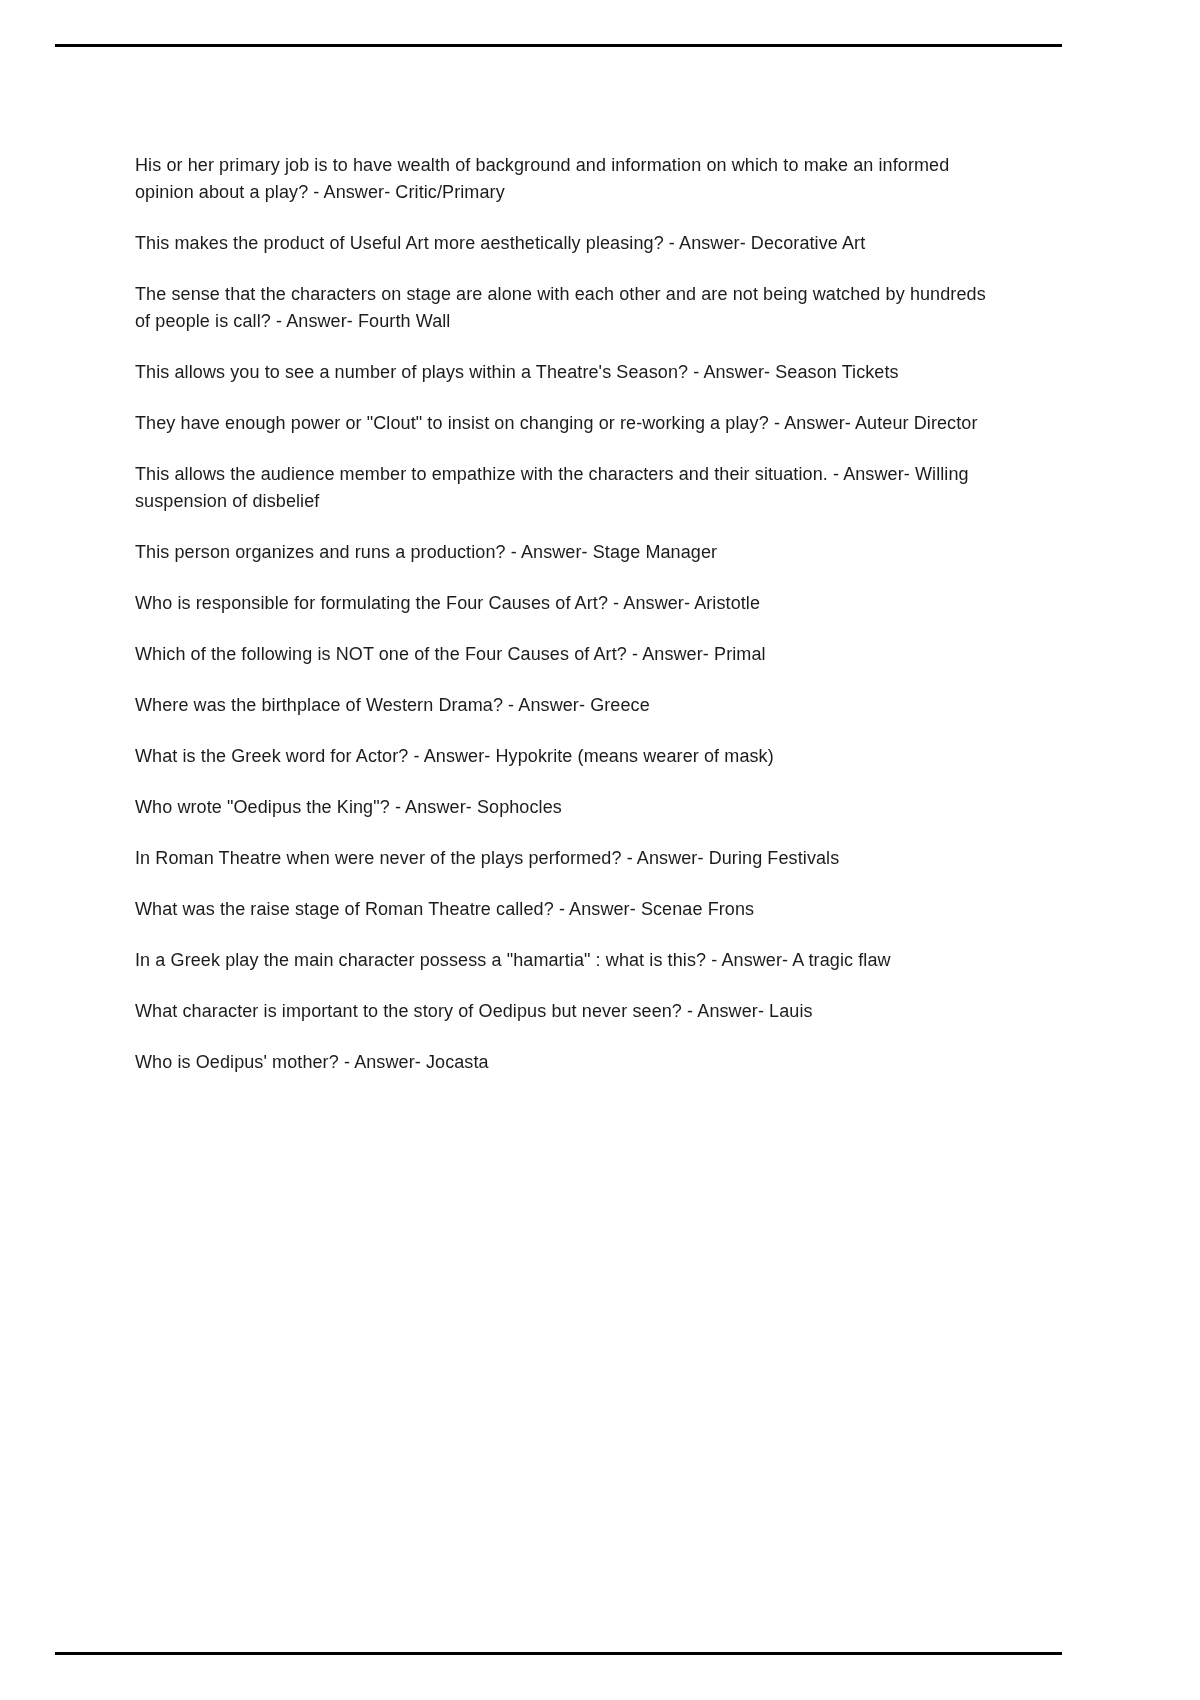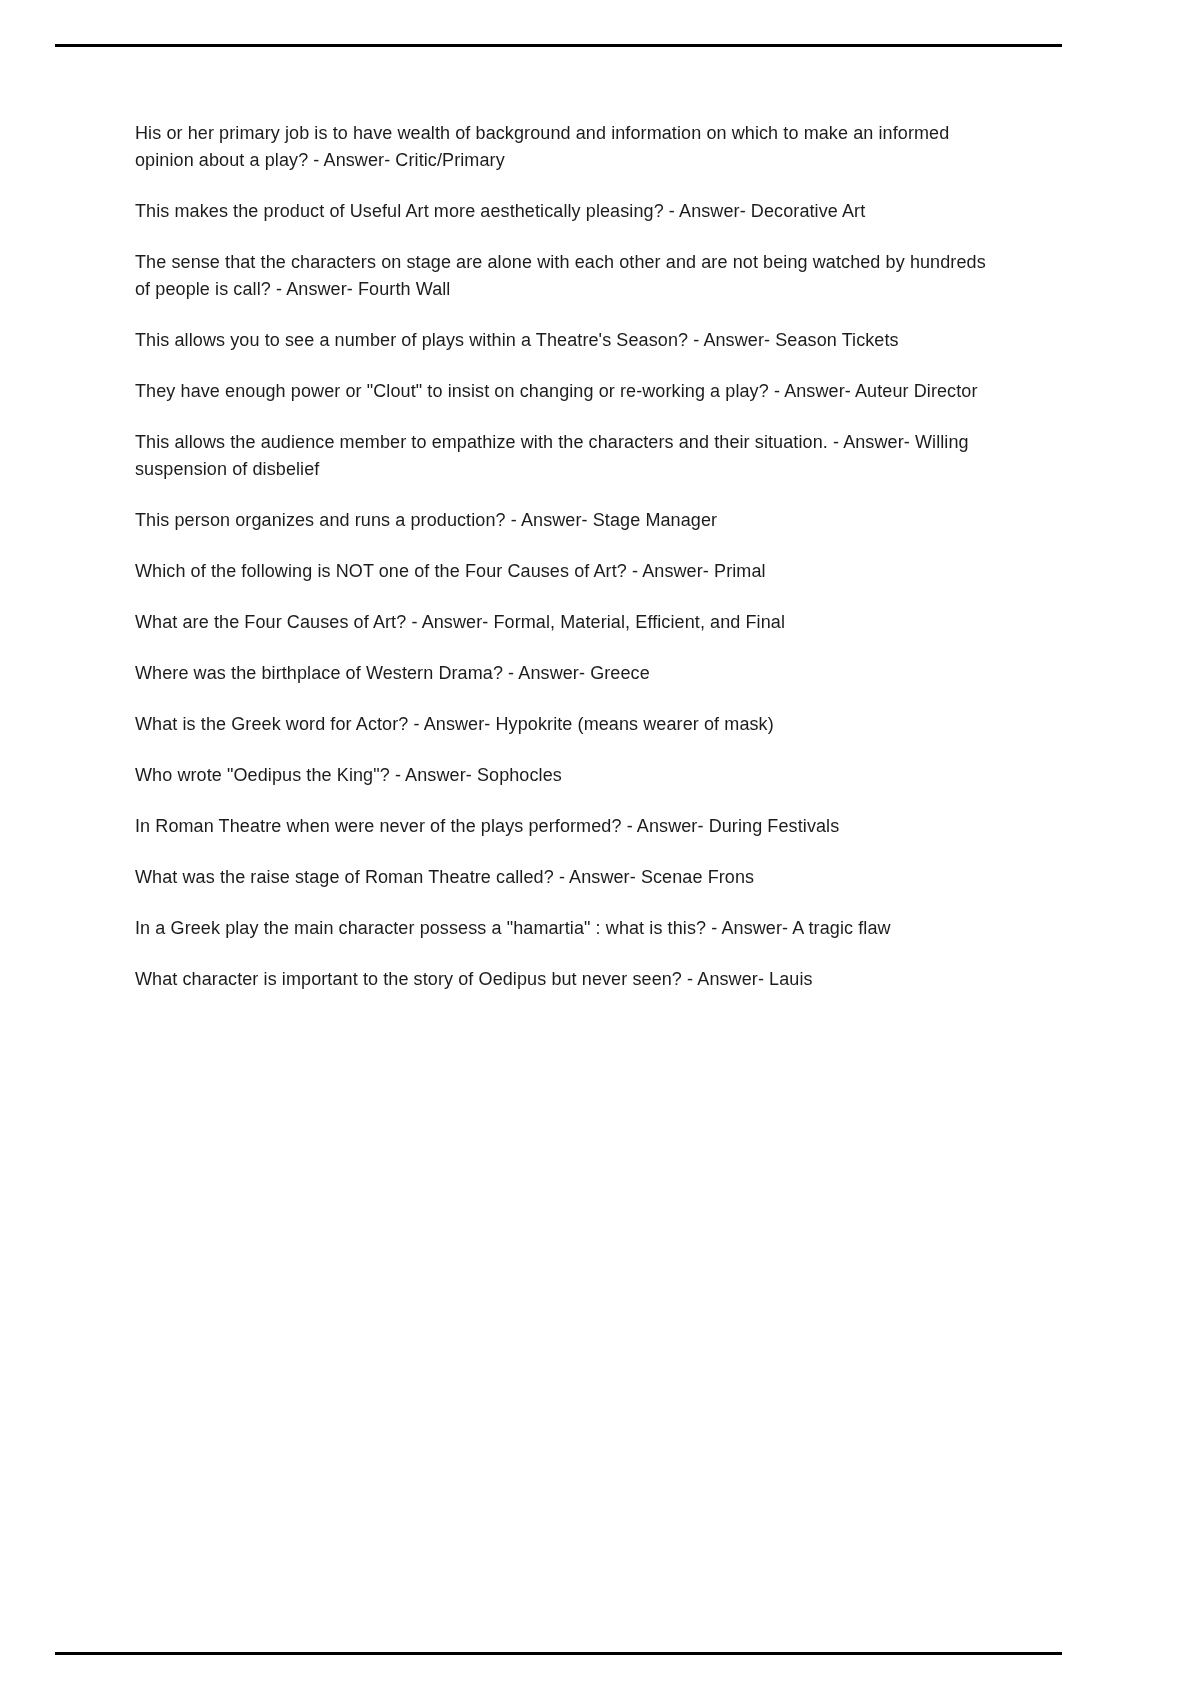--- a/index.html
+++ b/index.html
@@ -18,21 +18,21 @@
     position: absolute;
     left: 55px;
     width: 1007px;
     height: 3px;
     background: #000000;
   }
   .page-rule.top { top: 44px; }
   .page-rule.bottom { top: 1652px; }
   .doc-body {
     position: absolute;
-    top: 120px;
+    top: 152px;
     left: 135px;
     width: 870px;
   }
   .doc-body p.qa {
     margin: 0 0 24px 0;
     font-size: 18px;
     line-height: 27px;
     color: #1c1c1c;
     letter-spacing: 0.1px;
   }
@@ -43,24 +43,25 @@
 <div class="page-rule top"></div>
 
 <main class="doc-body">
     <p class="qa">His or her primary job is to have wealth of background and information on which to make an informed opinion about a play? - Answer- Critic/Primary</p>
     <p class="qa">This makes the product of Useful Art more aesthetically pleasing? - Answer- Decorative Art</p>
     <p class="qa">The sense that the characters on stage are alone with each other and are not being watched by hundreds of people is call? - Answer- Fourth Wall</p>
     <p class="qa">This allows you to see a number of plays within a Theatre's Season? - Answer- Season Tickets</p>
     <p class="qa">They have enough power or "Clout" to insist on changing or re-working a play? - Answer- Auteur Director</p>
     <p class="qa">This allows the audience member to empathize with the characters and their situation. - Answer- Willing suspension of disbelief</p>
     <p class="qa">This person organizes and runs a production? - Answer- Stage Manager</p>
+    <p class="qa">Who is responsible for formulating the Four Causes of Art? - Answer- Aristotle</p>
     <p class="qa">Which of the following is NOT one of the Four Causes of Art? - Answer- Primal</p>
-    <p class="qa">What are the Four Causes of Art? - Answer- Formal, Material, Efficient, and Final</p>
     <p class="qa">Where was the birthplace of Western Drama? - Answer- Greece</p>
     <p class="qa">What is the Greek word for Actor? - Answer- Hypokrite (means wearer of mask)</p>
     <p class="qa">Who wrote "Oedipus the King"? - Answer- Sophocles</p>
     <p class="qa">In Roman Theatre when were never of the plays performed? - Answer- During Festivals</p>
     <p class="qa">What was the raise stage of Roman Theatre called? - Answer- Scenae Frons</p>
     <p class="qa">In a Greek play the main character possess a "hamartia" : what is this? - Answer- A tragic flaw</p>
     <p class="qa">What character is important to the story of Oedipus but never seen? - Answer- Lauis</p>
+    <p class="qa">Who is Oedipus' mother? - Answer- Jocasta</p>
   </main>
 
 <div class="page-rule bottom"></div>
 
 </body></html>

